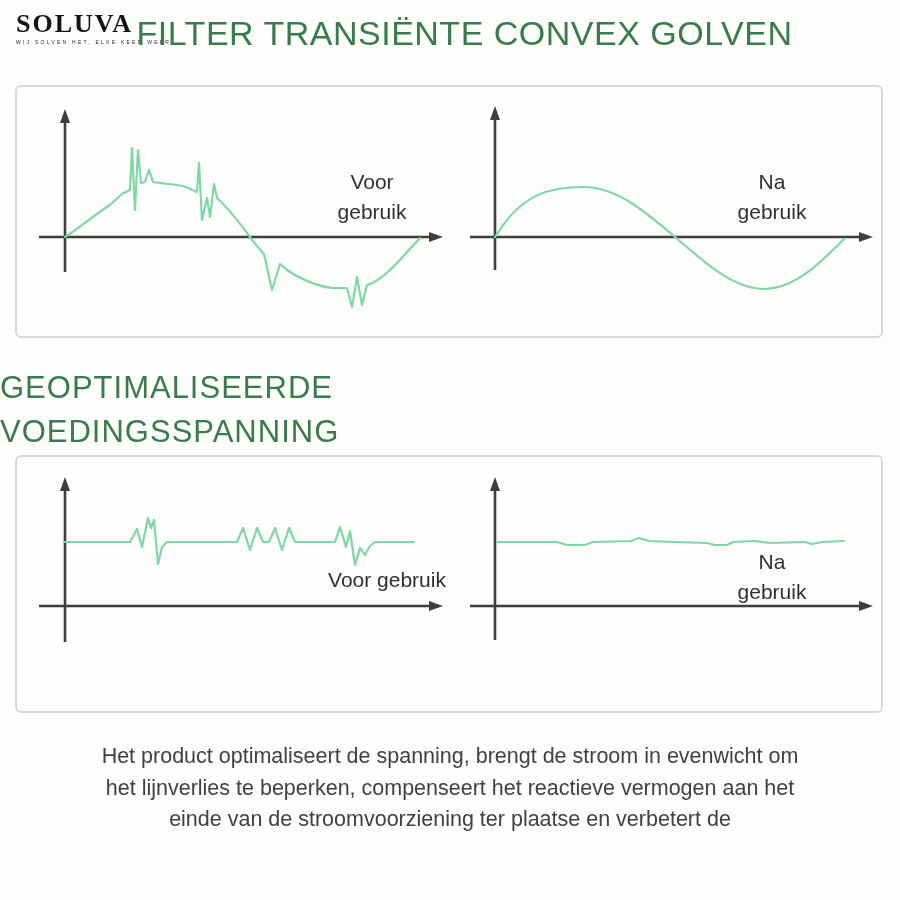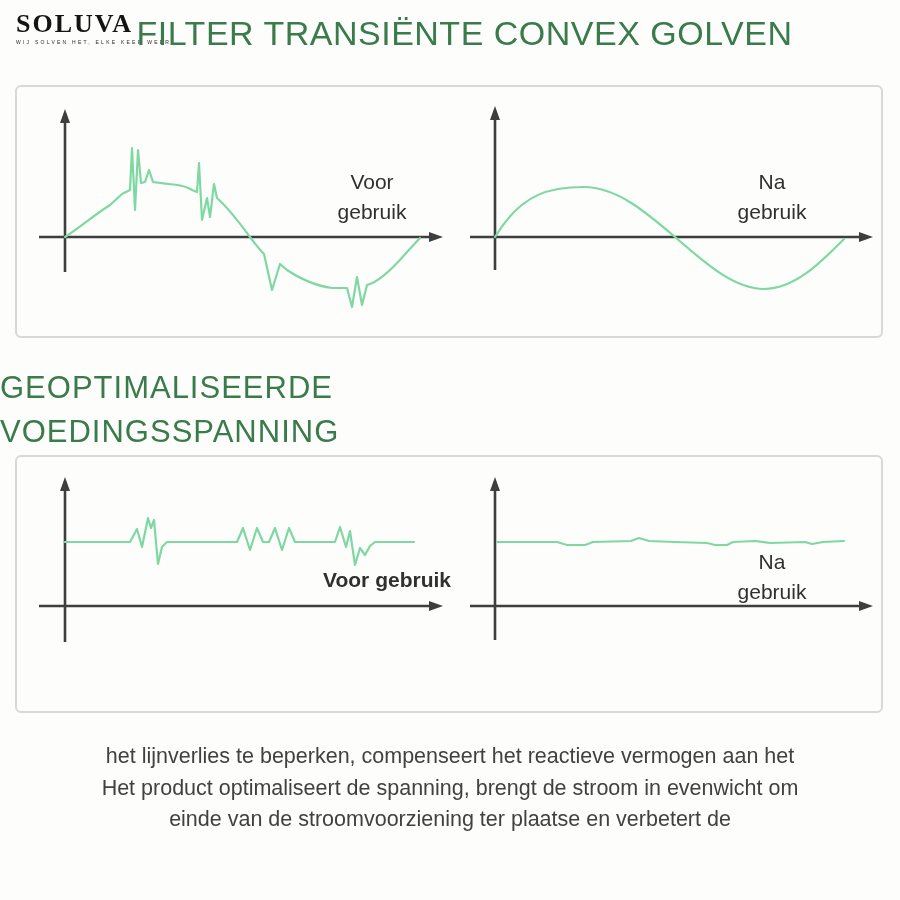--- a/index.html
+++ b/index.html
@@ -138,26 +138,26 @@
       <g>
         <line class="axis" x1="478" y1="183" x2="478" y2="32"></line>
         <polygon class="arrow" points="478,20 473,34 483,34"></polygon>
         <line class="axis" x1="453" y1="149" x2="844" y2="149"></line>
         <polygon class="arrow" points="856,149 842,144 842,154"></polygon>
       </g>
 
       <path class="wave" d="M480,85 L540,85 L550,88 L568,88 L576,85 L614,84 L622,81 L632,84 L658,85 L690,86 L698,88 L710,88
            L716,85 L738,84 L753,86 L788,85 L795,87 L806,85 L827,84"></path>
     </svg>
-    <div class="plot-label" style="left:280px;top:108px;width:180px;font-weight:bold;">Voor gebruik</div>
+    <div class="plot-label" style="left:280px;top:108px;width:180px;">Voor gebruik</div>
     <div class="plot-label" style="left:695px;top:90px;width:120px;">
       <div>Na</div>
       <div>gebruik</div>
     </div>
   </div>
 
   <div class="description">
+    <div>Het product optimaliseert de spanning, brengt de stroom in evenwicht om</div>
     <div>het lijnverlies te beperken, compenseert het reactieve vermogen aan het</div>
-    <div>Het product optimaliseert de spanning, brengt de stroom in evenwicht om</div>
     <div>einde van de stroomvoorziening ter plaatse en verbetert de</div>
   </div>
 
 </div>
 
 </body></html>

